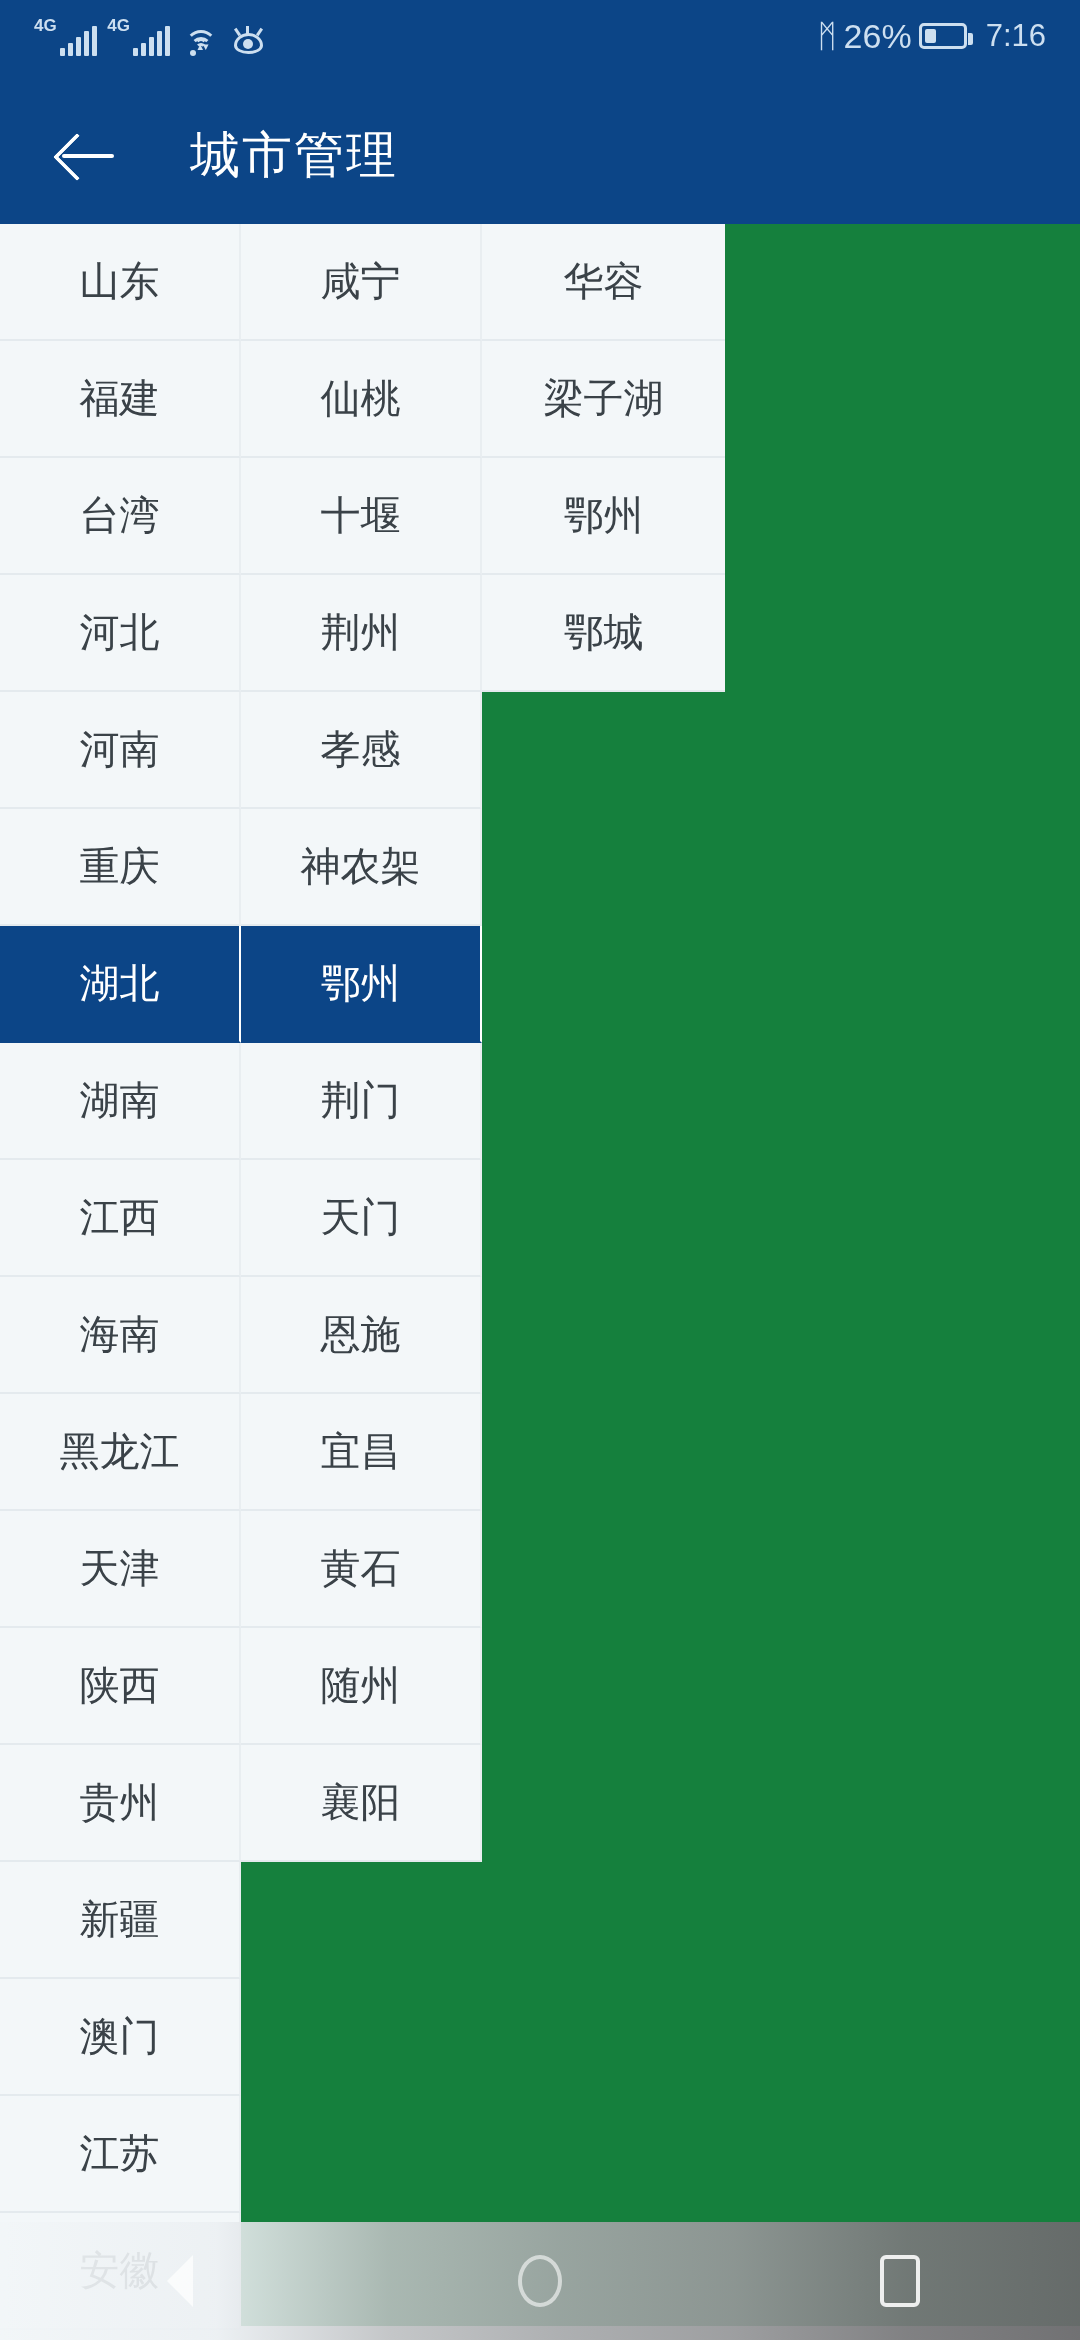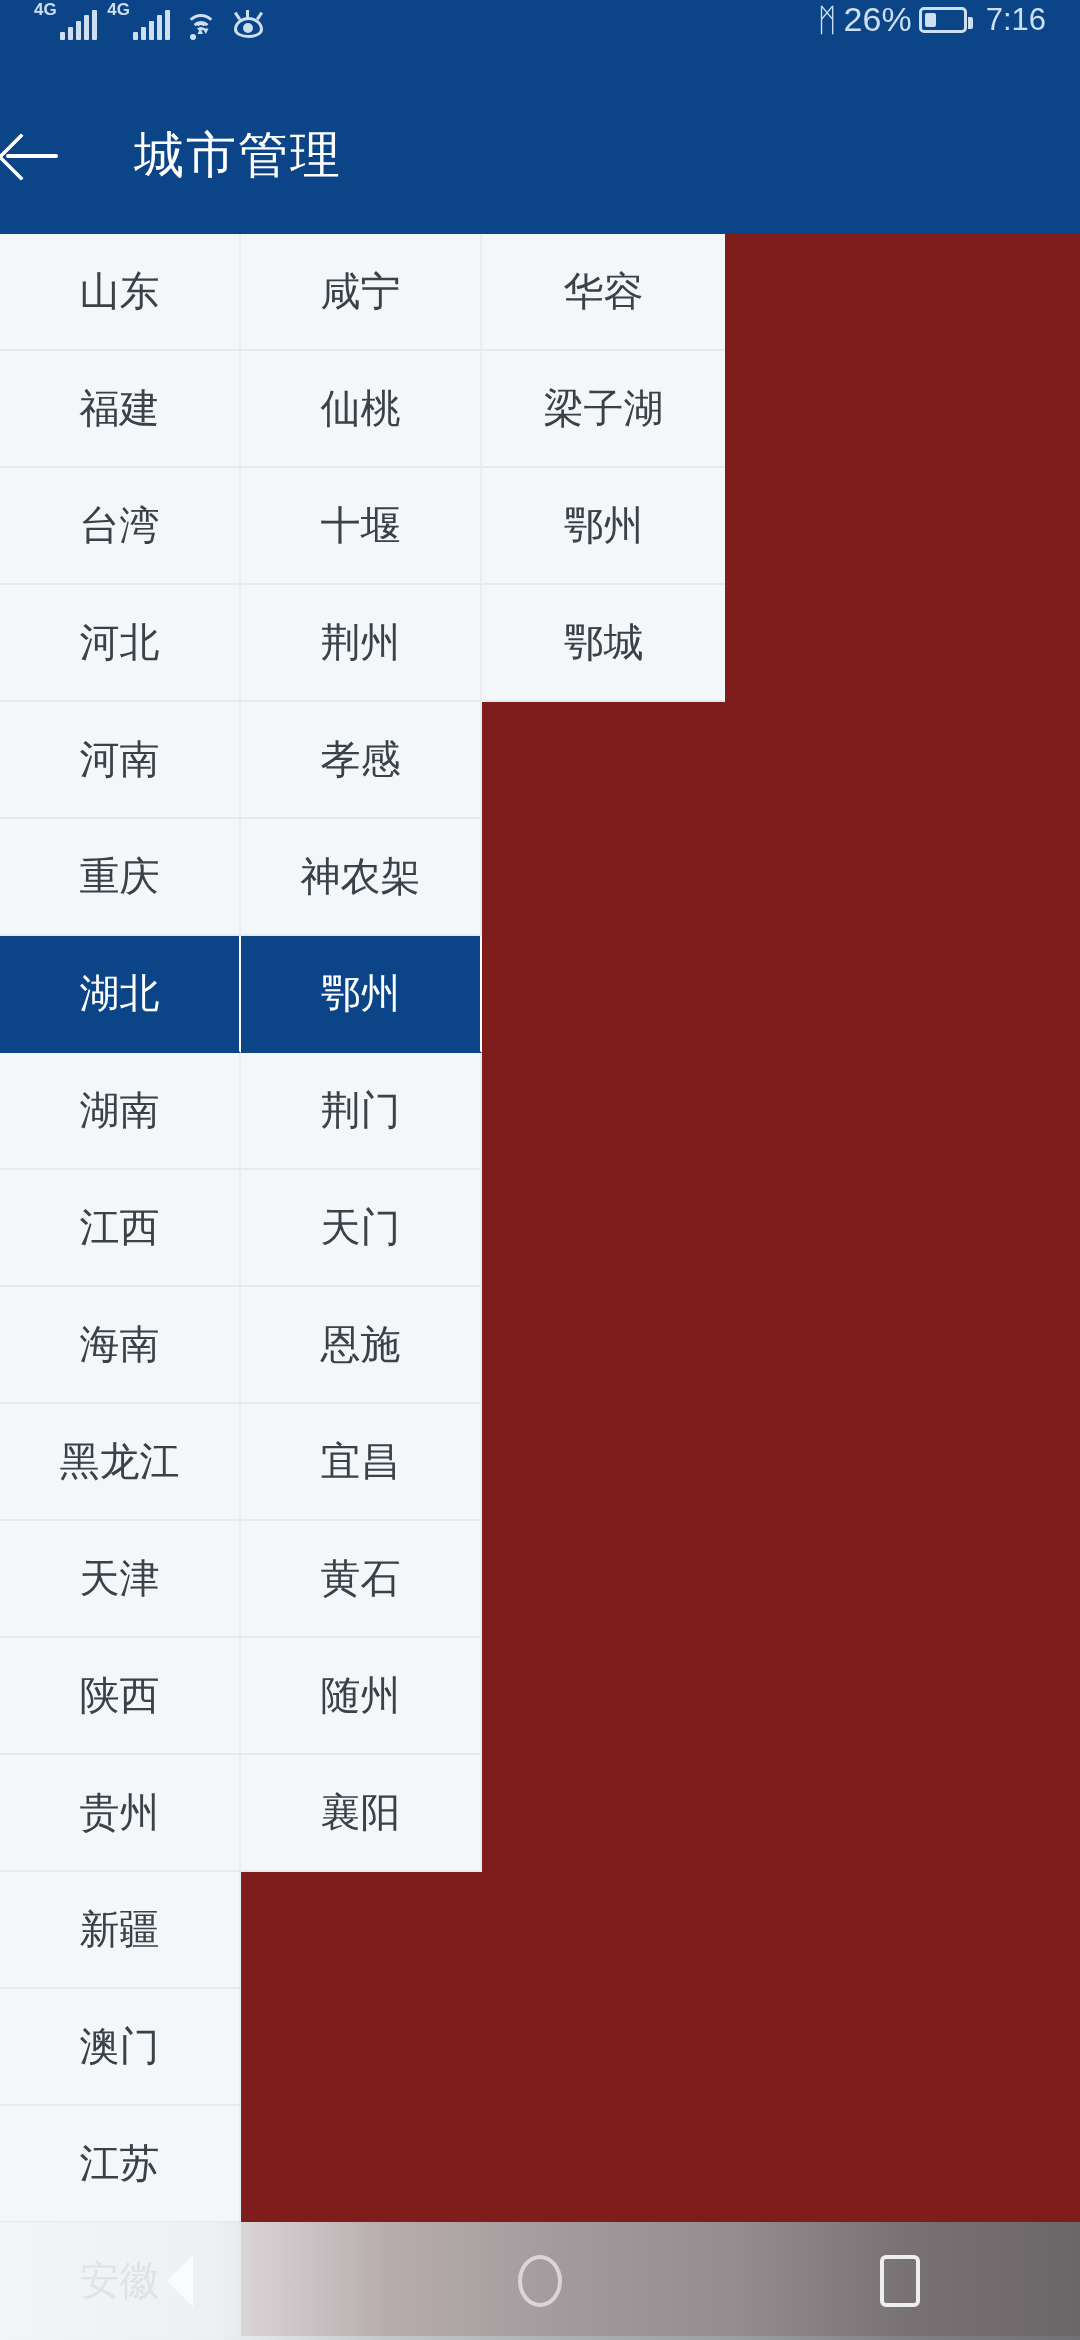--- a/index.html
+++ b/index.html
@@ -8,21 +8,21 @@
     font-family: "Liberation Sans", "DejaVu Sans", sans-serif;
     background:#f2f6f8;
     overflow:hidden;
     position:relative;
   }
 
   
   .statusbar{
     height:72px; width:1080px;
     background:#0c4587;
-    display:flex; align-items:flex-start;
+    display:flex; align-items:center;
     padding:0 34px;
     color:#cddff0;
   }
   .sb-left{ display:flex; align-items:flex-end; gap:10px; height:40px; }
   .sb-right{ margin-left:auto; display:flex; align-items:center; gap:7px; }
 
   .sig-group{ display:flex; align-items:flex-end; gap:3px; }
   .sig-label{ font-size:17px; line-height:1; color:#cddff0; margin-bottom:22px; font-weight:600;}
   .bars{ display:flex; align-items:flex-end; gap:2.5px; height:30px; }
   .bars i{ display:block; width:5.5px; background:#cddff0; border-radius:1px; }
@@ -60,20 +60,21 @@
   .battery{ position:relative; width:48px; height:26px; border:3px solid #cddff0; border-radius:5px; }
   .battery .fill{ position:absolute; top:3px; left:3px; height:14px; width:26%; background:#cddff0; border-radius:2px;}
   .battery .cap{ position:absolute; right:-9px; top:7px; width:5px; height:12px; background:#cddff0; border-radius:0 2px 2px 0;}
   .clock{ font-size:31px; color:#cddff0; margin-left:12px;}
 
   
   .appbar{
     height:166px; width:1080px;
     background:#0c4587;
     display:flex; align-items:center;
+    padding-left:56px;
   }
   .back-arrow{
     width:64px; height:64px; position:relative; cursor:pointer; flex:0 0 auto;
   }
   .back-arrow::before{
     content:""; position:absolute; top:31px; left:6px;
     width:52px; height:4px; background:#ffffff; border-radius:2px;
   }
   .back-arrow::after{
     content:""; position:absolute; top:17px; left:4px;
@@ -81,23 +82,23 @@
     border-left:4px solid #ffffff; border-bottom:4px solid #ffffff;
     transform:rotate(45deg); border-radius:2px;
   }
   .appbar-title{
     color:#ffffff; font-size:50px; letter-spacing:2px;
     margin-left:70px; font-weight:400;
   }
 
   
   .grid{
-    position:absolute; top:234px; left:0; width:1080px; height:2102px;
+    position:absolute; top:224px; left:0; width:1080px; height:2102px;
     display:flex; align-items:flex-start;
-    background:#7f1d1d;
+    background:#15803d;
   }
   .col{ display:flex; flex-direction:column; }
   .col-province{ width:241px; }
   .col-city{ width:241px; }
   .col-district{ width:243px; }
 
   .cell{
     height:117px;
     display:flex; align-items:center; justify-content:center;
     font-size:40px; color:#3a4248;

